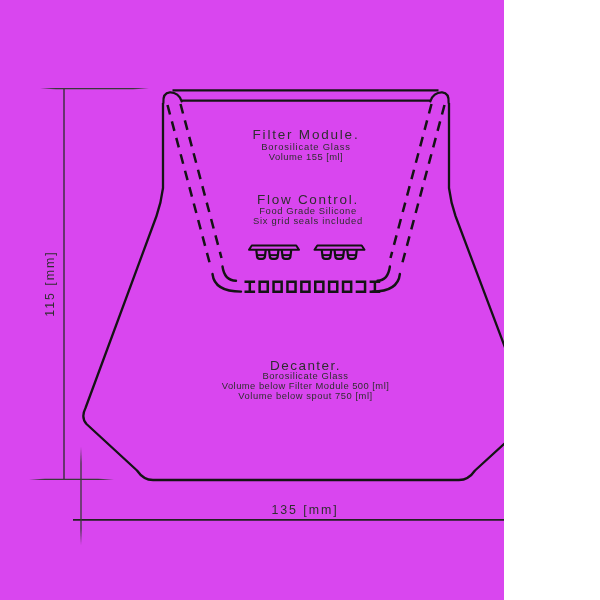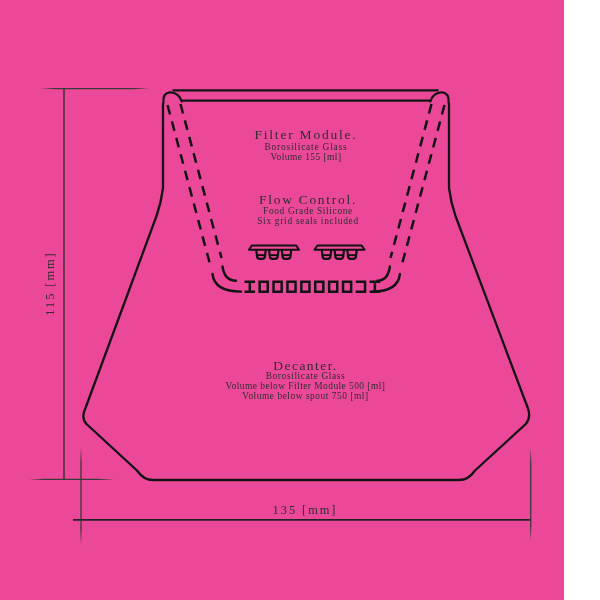--- a/index.html
+++ b/index.html
@@ -1,17 +1,17 @@
 <!DOCTYPE html>
 <html><head>
 <meta charset="utf-8">
 <style>
   html,body{margin:0;padding:0;background:#ffffff;}
-  .page{position:relative;width:564px;height:600px;background:#ec4899;overflow:hidden;
-        font-family:Liberation Serif, serif;}
+  .page{position:relative;width:504px;height:600px;background:#d946ef;overflow:hidden;
+        font-family:Liberation Sans, sans-serif;}
   svg{position:absolute;left:0;top:0;}
   text{fill:#2e2e2e;}
 </style>
 </head>
 <body>
 <div class="page">
 <svg width="600" height="600" viewBox="0 0 600 600">
   <defs>
     <linearGradient id="fadeH" x1="0" y1="0" x2="1" y2="0">
       <stop offset="0" stop-color="#333" stop-opacity="0"></stop>

